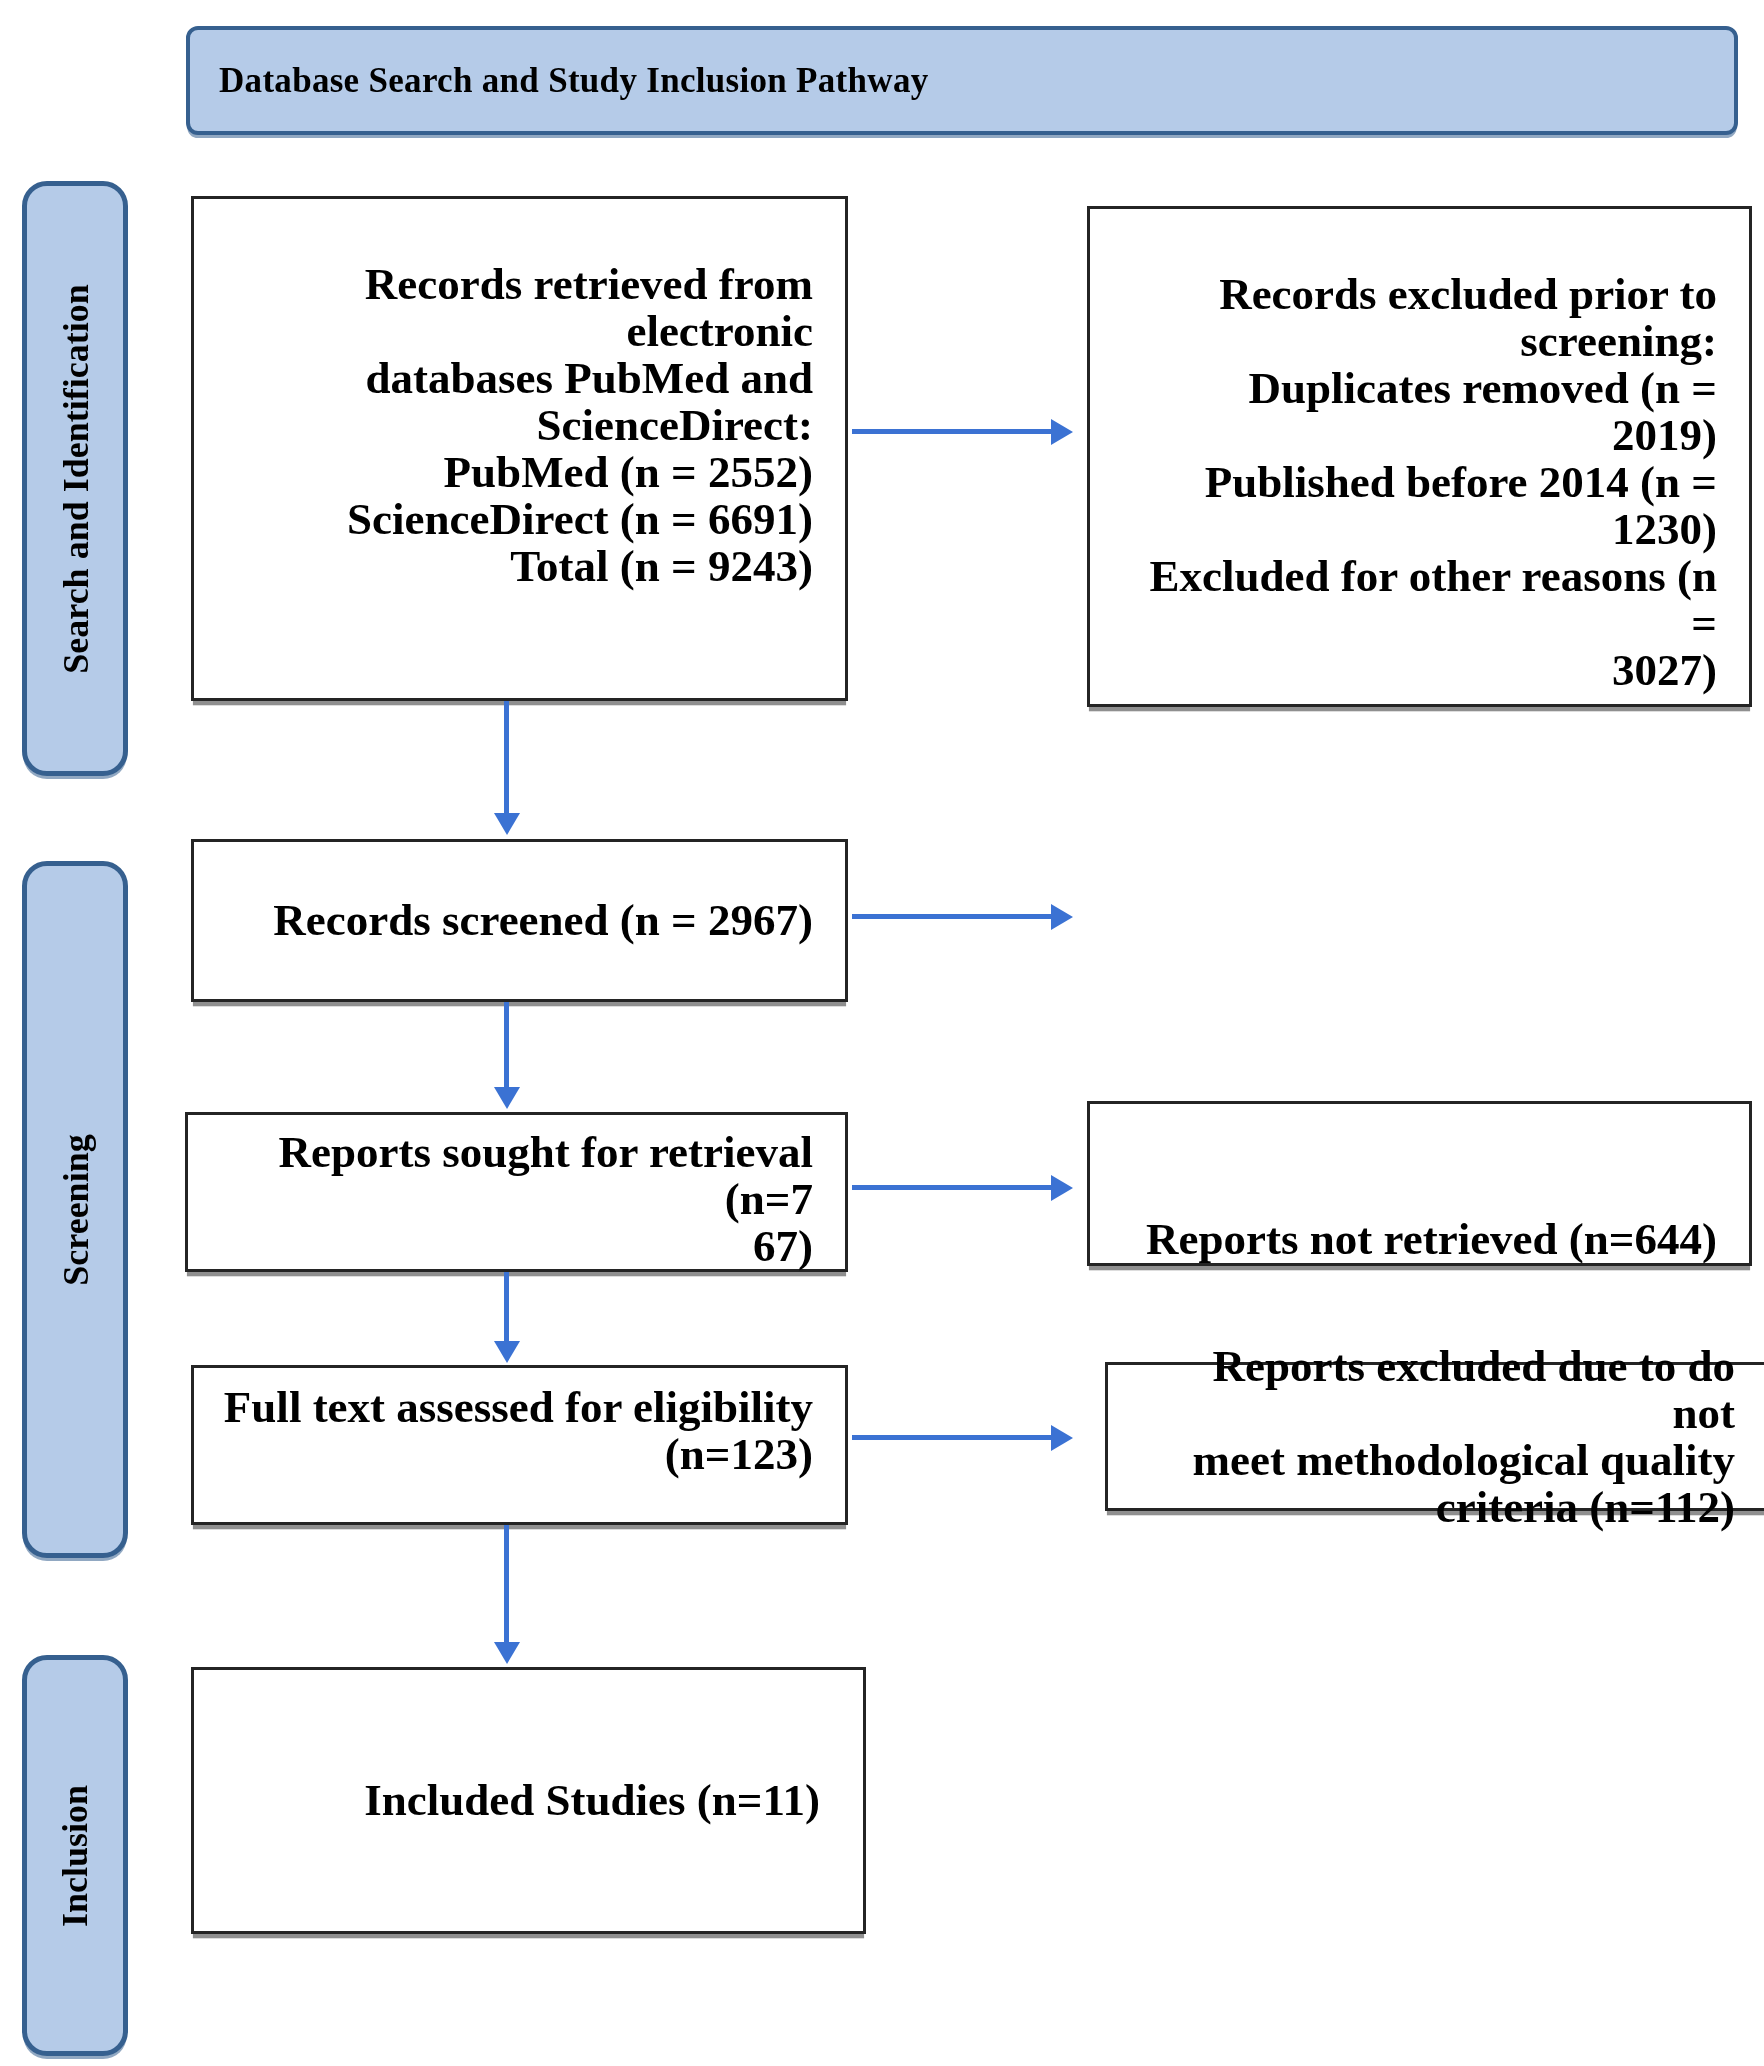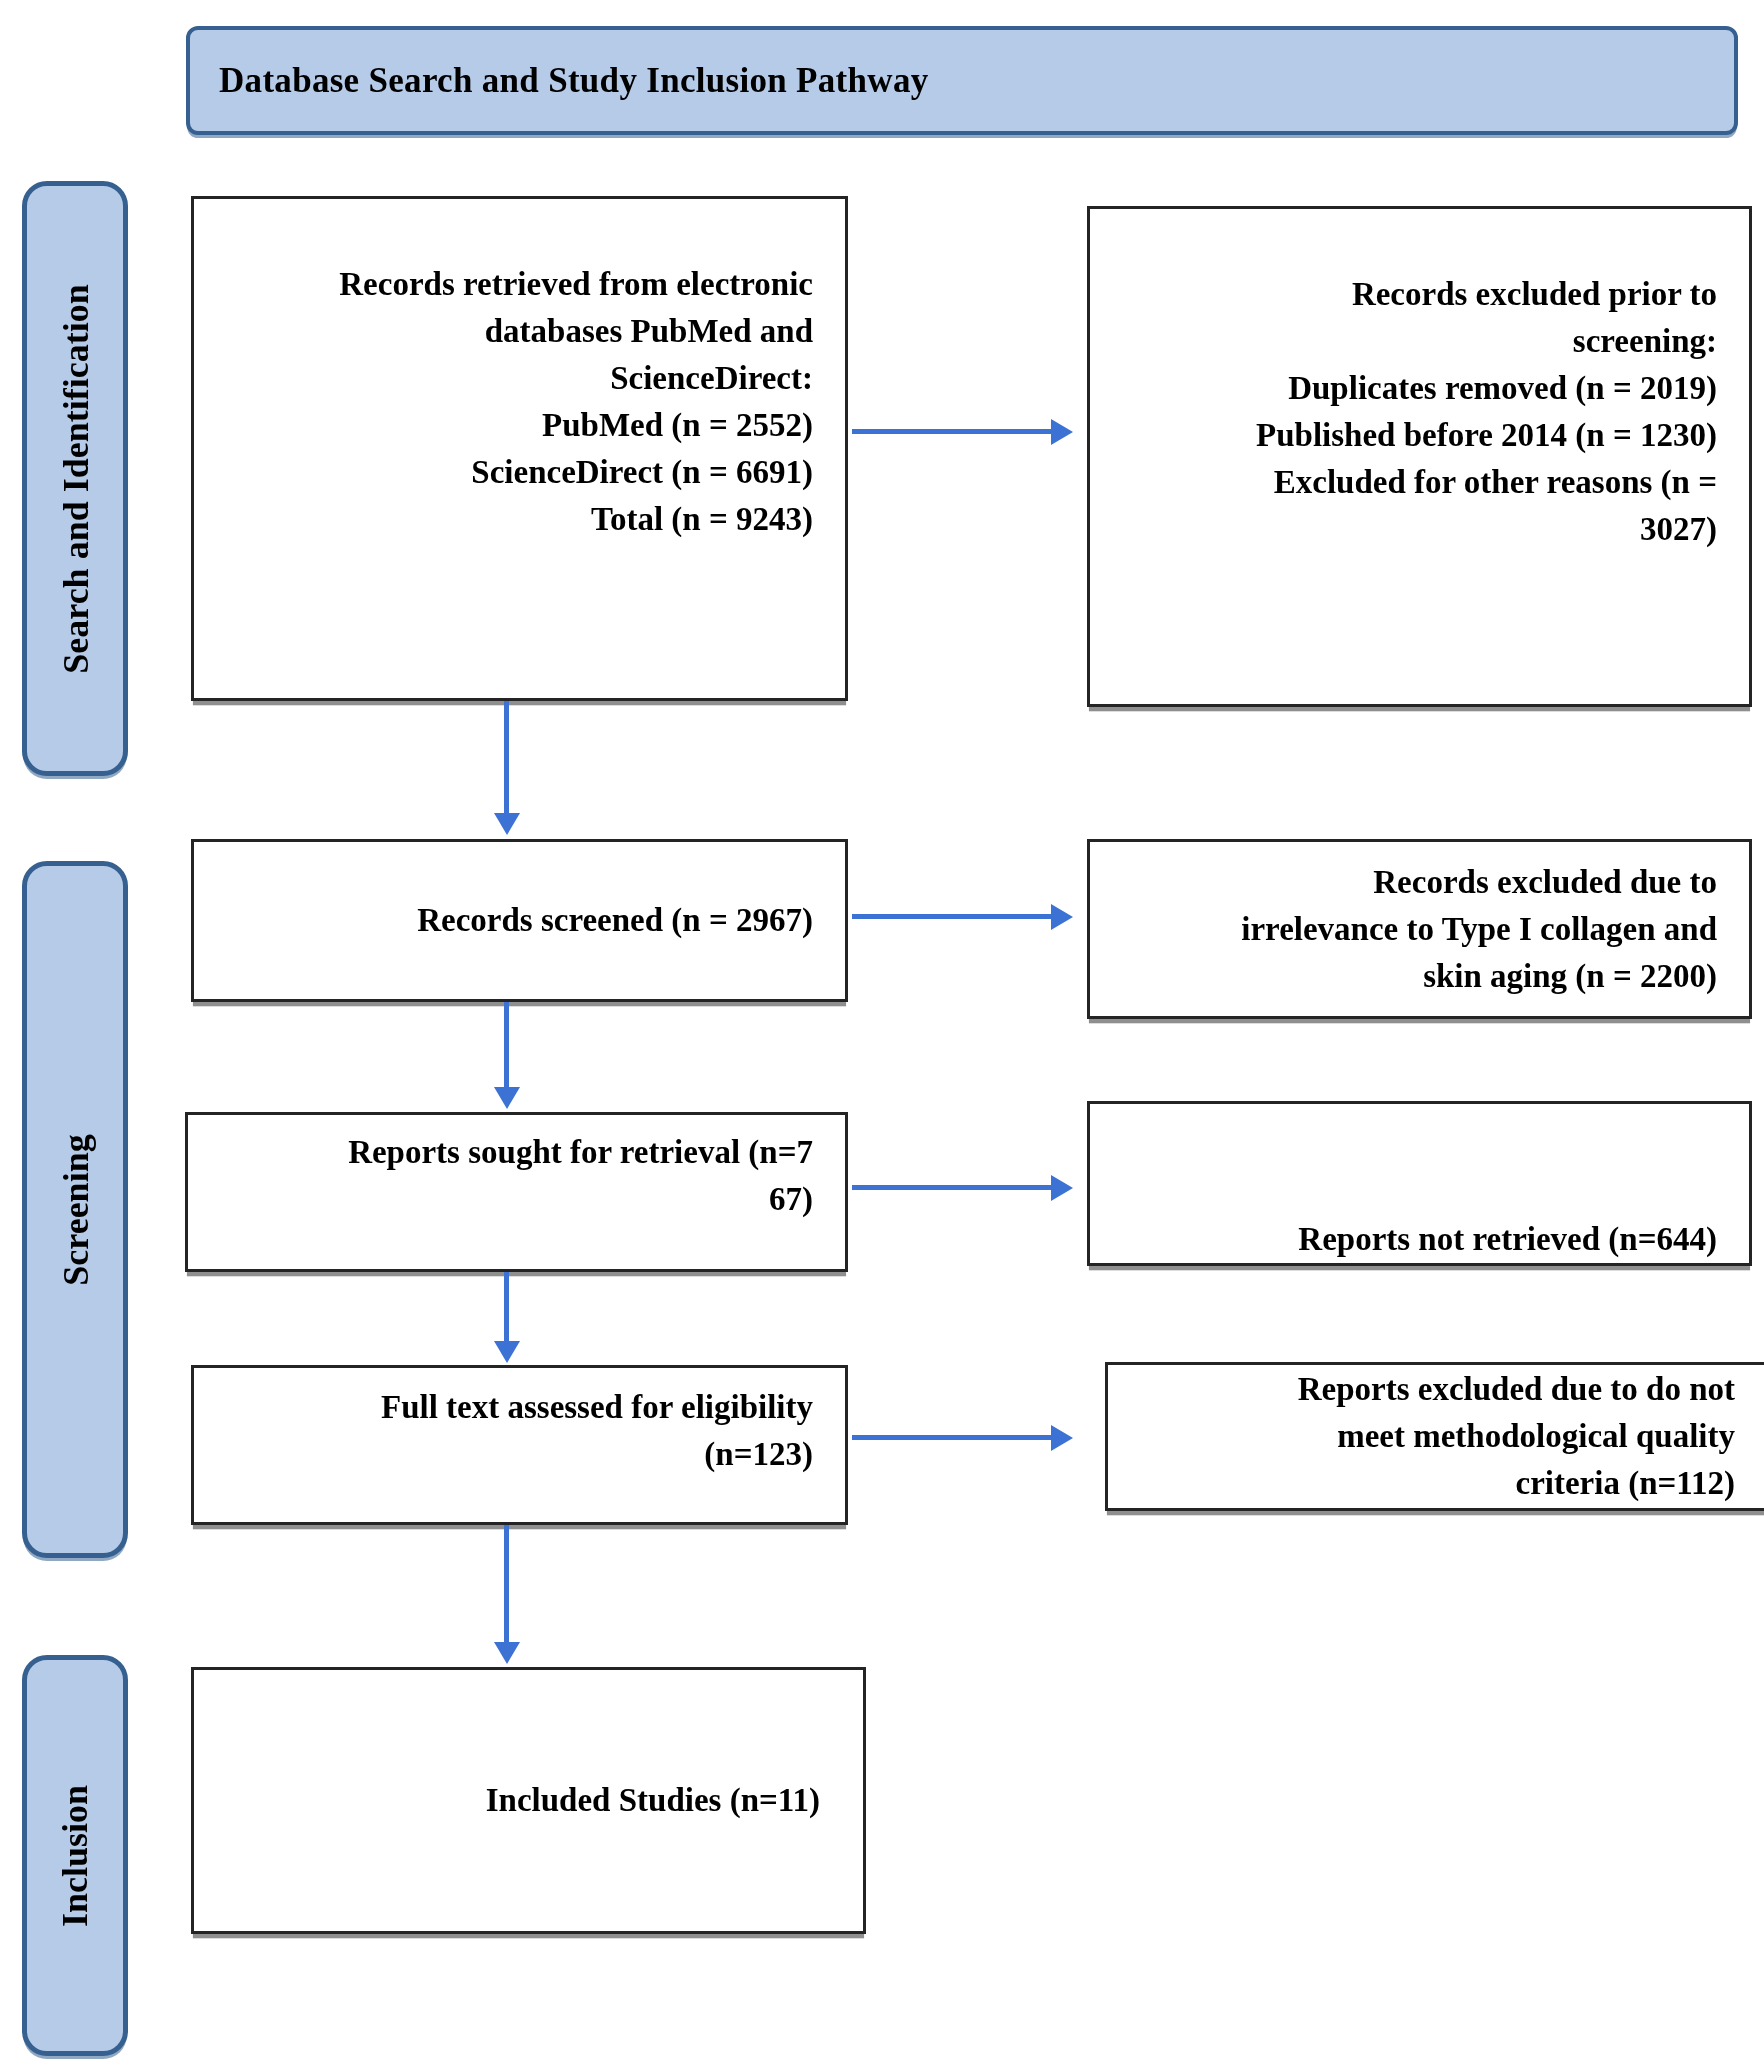--- a/index.html
+++ b/index.html
@@ -70,21 +70,21 @@
   
   .flow-box {
     position: absolute;
     background: var(--box-fill);
     border: 3.7px solid var(--box-border);
     box-shadow: 0 6.2px 0 -1.9px #8f8f8f;
     display: flex;
     flex-direction: column;
   }
   .flow-box .box-text {
-    font-size: 33px;
+    font-size: 45px;
     font-weight: bold;
     line-height: 47px;
     text-align: right;
     white-space: pre-line;
     padding-right: 32px;
     padding-left: 56px;
     width: 100%;
   }
   .v-center { justify-content: center; }
   .v-top { justify-content: flex-start; }
@@ -178,25 +178,20 @@
 Duplicates removed (n = 2019)
 Published before 2014 (n = 1230)
 Excluded for other reasons (n =
 3027)</div>
   </div>
 
   <div class="flow-box box-l2 v-center">
     <div class="box-text">Records screened (n = 2967)</div>
   </div>
 
-  <div class="flow-box box-r2 v-center">
-    <div class="box-text">Records excluded due to
-irrelevance to Type I collagen and
-skin aging (n = 2200)</div>
-  </div>
 
   <div class="flow-box box-l3 v-top">
     <div class="box-text">Reports sought for retrieval (n=7
 67)</div>
   </div>
 
   <div class="flow-box box-r3 v-center">
     <div class="box-text">Reports not retrieved (n=644)</div>
   </div>
 

